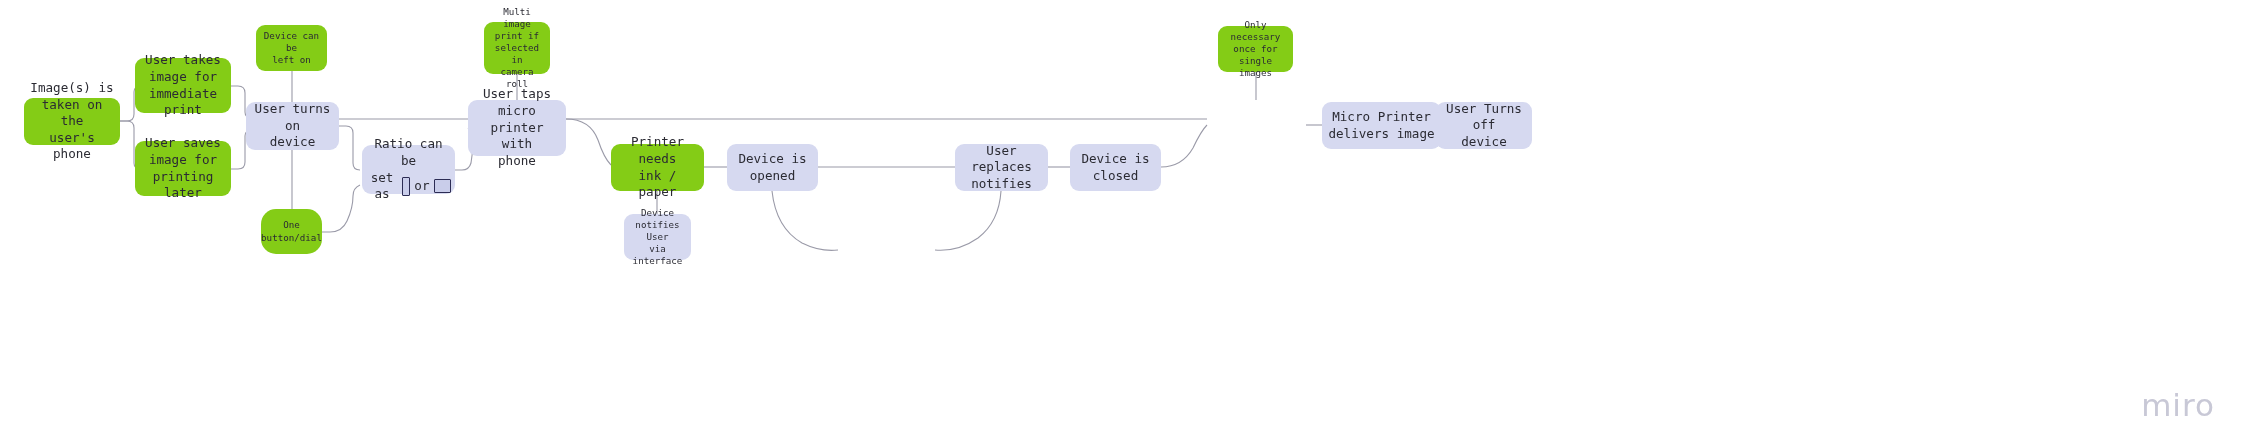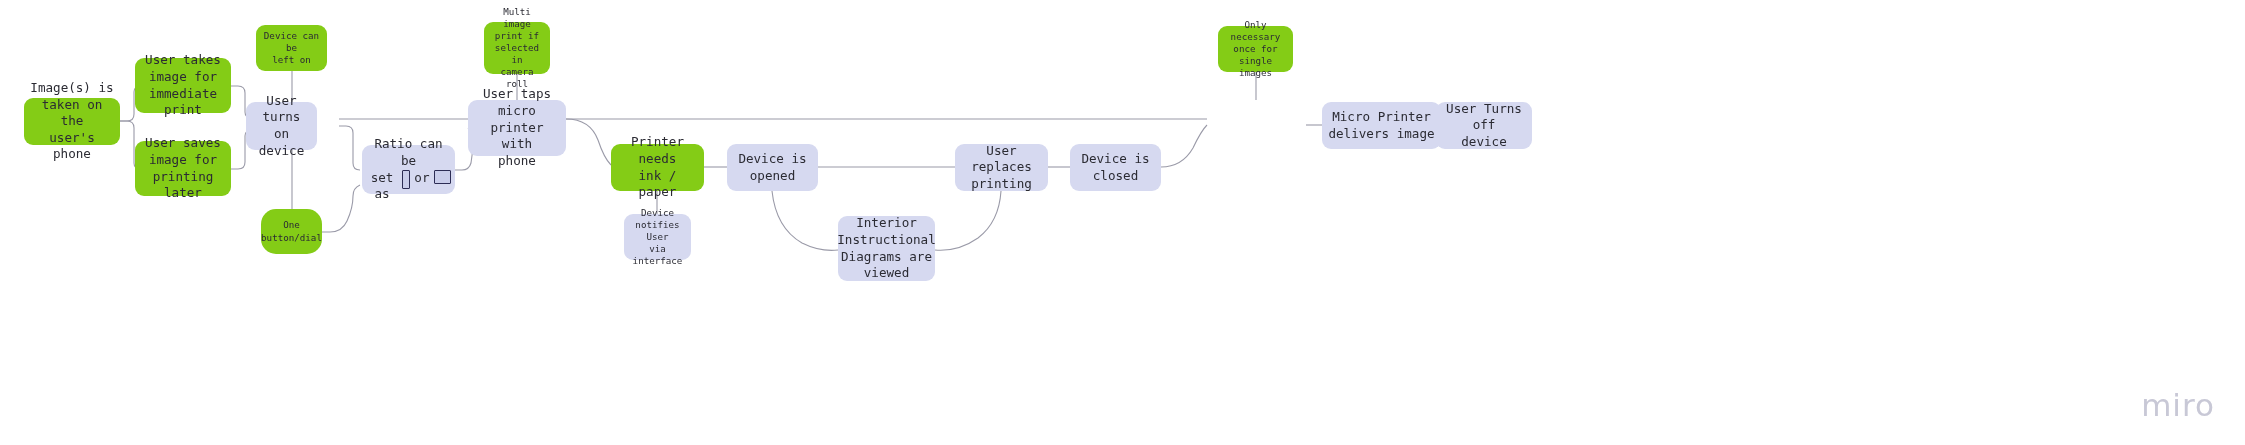--- a/index.html
+++ b/index.html
@@ -52,21 +52,21 @@
     line-height: 1.32;
     display: flex;
     flex-direction: column;
     align-items: center;
     justify-content: center;
     text-align: center;
     padding: 3px 6px;
   }
   .ratio-row {
     display: flex;
-    align-items: flex-start;
+    align-items: center;
     justify-content: center;
     gap: 4px;
   }
   .shape-portrait {
     display: inline-block;
     width: 9px; height: 17px;
     border: 1.6px solid #2c2c54;
     background: #c9cdea;
     border-radius: 1px;
   }
@@ -150,21 +150,21 @@
 image for
 immediate print</div>
 
   <div class="node note big" style="left:135px;top:141px;width:96px;height:55px;">User saves
 image for
 printing later</div>
 
   <div class="node note small" style="left:256px;top:25px;width:71px;height:46px;">Device can be
 left on</div>
 
-  <div class="node primary big" style="left:246px;top:102px;width:71px;height:48px;">User turns on
+  <div class="node primary big" style="left:246px;top:102px;width:93px;height:48px;">User turns on
 device</div>
 
   <div class="node note small" style="left:261px;top:209px;width:61px;height:45px;border-radius:15px;">One
 button/dial</div>
 
   <div class="ratio-node" style="left:362px;top:145px;width:93px;height:49px;">
     <div>Ratio can be</div>
     <div class="ratio-row">
       <span>set as</span>
       <span class="shape-portrait"></span>
@@ -185,27 +185,23 @@
   <div class="node note big" style="left:611px;top:144px;width:93px;height:47px;">Printer needs
 ink / paper</div>
 
   <div class="node primary small" style="left:624px;top:214px;width:67px;height:46px;">Device
 notifies User
 via interface</div>
 
   <div class="node primary big" style="left:727px;top:144px;width:91px;height:47px;">Device is
 opened</div>
 
-  <div class="node primary big" style="left:838px;top:216px;width:97px;height:65px;">Interior
-Instructional
-Diagrams are
-viewed</div>
 
   <div class="node primary big" style="left:955px;top:144px;width:93px;height:47px;">User replaces
-printing</div>
+notifies</div>
 
   <div class="node primary big" style="left:1070px;top:144px;width:91px;height:47px;">Device is
 closed</div>
 
   <div class="node note small" style="left:1218px;top:26px;width:75px;height:46px;">Only necessary
 once for
 single images</div>
 
 
   <div class="node primary big" style="left:1322px;top:102px;width:119px;height:47px;">Micro Printer

